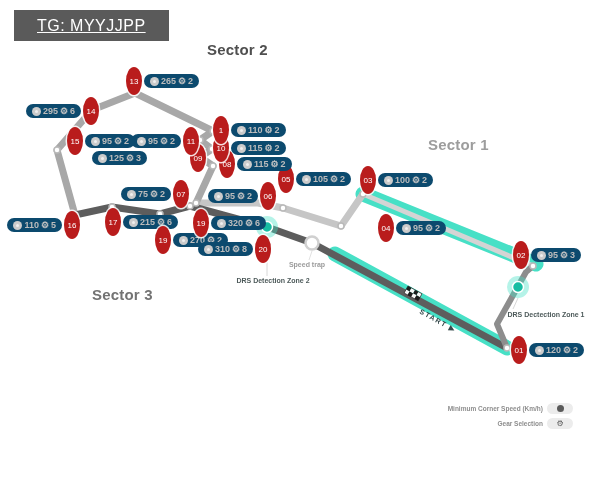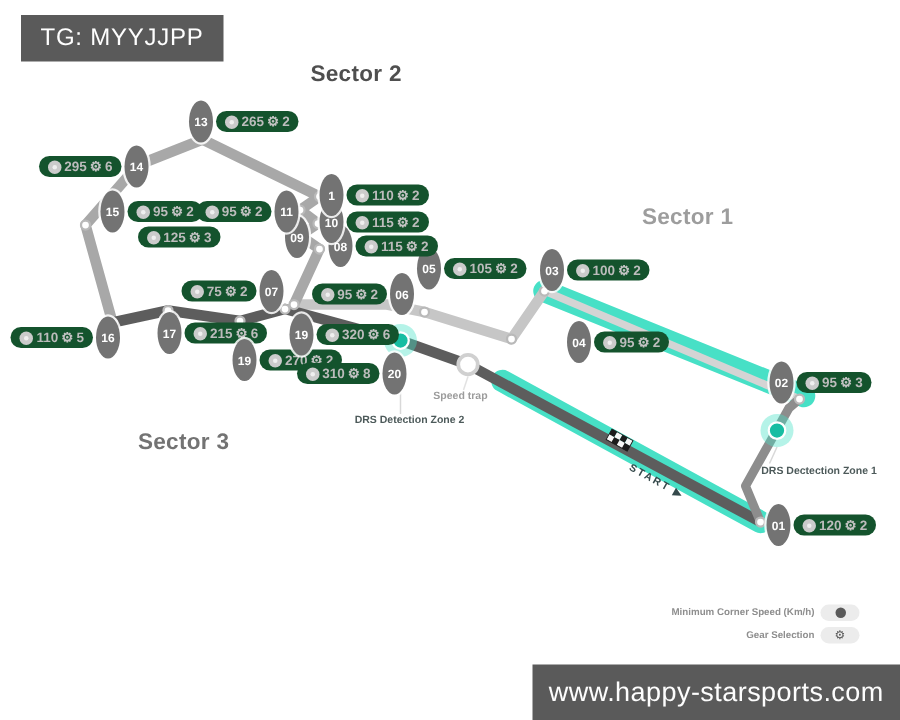--- a/index.html
+++ b/index.html
@@ -1,40 +1,40 @@
 <!DOCTYPE html>
 <html><head>
 <meta charset="utf-8">
 <style>
   html,body{margin:0;padding:0;background:#fff;}
   .stage{position:relative;width:600px;height:480px;background:#ffffff;overflow:hidden;
          font-family:"Liberation Sans", sans-serif;}
 
   
   .tg-badge{position:absolute;left:14px;top:10px;height:31px;line-height:31px;
-            background:#5a5a5a;color:#fefefe;font-size:16px;padding:0 13px;letter-spacing:.5px;}
+            background:#5a5a5a;color:#fefefe;font-size:16px;padding:0 23px;letter-spacing:.5px;text-decoration:underline;}
 
   
   .sector{position:absolute;font-size:15px;font-weight:bold;letter-spacing:.2px;}
   .sector-1{left:428px;top:136px;color:#9d9d9d;}
   .sector-2{left:207px;top:41px;color:#4f4f4f;}
   .sector-3{left:92px;top:286px;color:#737373;}
 
   
   .anno{position:absolute;font-size:7px;font-weight:bold;text-align:center;}
   .speed-trap{left:272px;top:261px;width:70px;color:#9c9c9c;}
   .drs2{left:213px;top:277px;width:120px;color:#4d5a5a;}
   .drs1{left:486px;top:311px;width:120px;color:#4d5a5a;}
 
   
   .corner{position:absolute;display:flex;align-items:center;gap:2px;height:16px;}
-  .corner .num{width:16px;height:28px;border-radius:50%;background:#737373;color:#ffffff;
-               font-size:8px;font-weight:bold;display:flex;align-items:center;justify-content:center;
+  .corner .num{width:16px;height:28px;border-radius:50%;background:#b91c1c;color:#ffffff;
+               font-size:8px;font-weight:normal;display:flex;align-items:center;justify-content:center;
                box-shadow:0 0 0 1.5px rgba(255,255,255,.85);flex:0 0 16px;}
-  .corner .pill{height:14px;border-radius:8px;background:#14532d;display:flex;align-items:center;
+  .corner .pill{height:14px;border-radius:8px;background:#0c4a6e;display:flex;align-items:center;
                 gap:2px;padding:0 6px;font-size:9px;font-weight:bold;color:#bcbcbc;white-space:nowrap;}
   .spd-ico{width:9px;height:9px;border-radius:50%;background:#cbcbcb;position:relative;display:inline-block;}
   .spd-ico::after{content:"";position:absolute;left:3px;top:3px;width:3px;height:3px;border-radius:50%;background:#efefef;}
   .gear-ico{font-size:9px;line-height:9px;color:#c4c4c4;}
 
   
   .legend{position:absolute;right:27px;top:403px;display:flex;flex-direction:column;gap:4px;align-items:flex-end;}
   .legend-row{display:flex;align-items:center;gap:4px;}
   .legend-label{font-size:6.5px;color:#8e8e8e;font-weight:bold;}
   .legend-pill{height:11px;border-radius:6px;background:#ececec;display:flex;align-items:center;
@@ -322,17 +322,14 @@
         </span>
     </div>
     <div class="legend-row">
       <span class="legend-label">Gear Selection</span>
       <span class="legend-pill">
           <span class="g">⚙</span>
         </span>
     </div>
   </div>
 
-  <div class="footer">
-    <span>www.happy-starsports.com</span>
-  </div>
 
 </div>
 
 </body></html>

